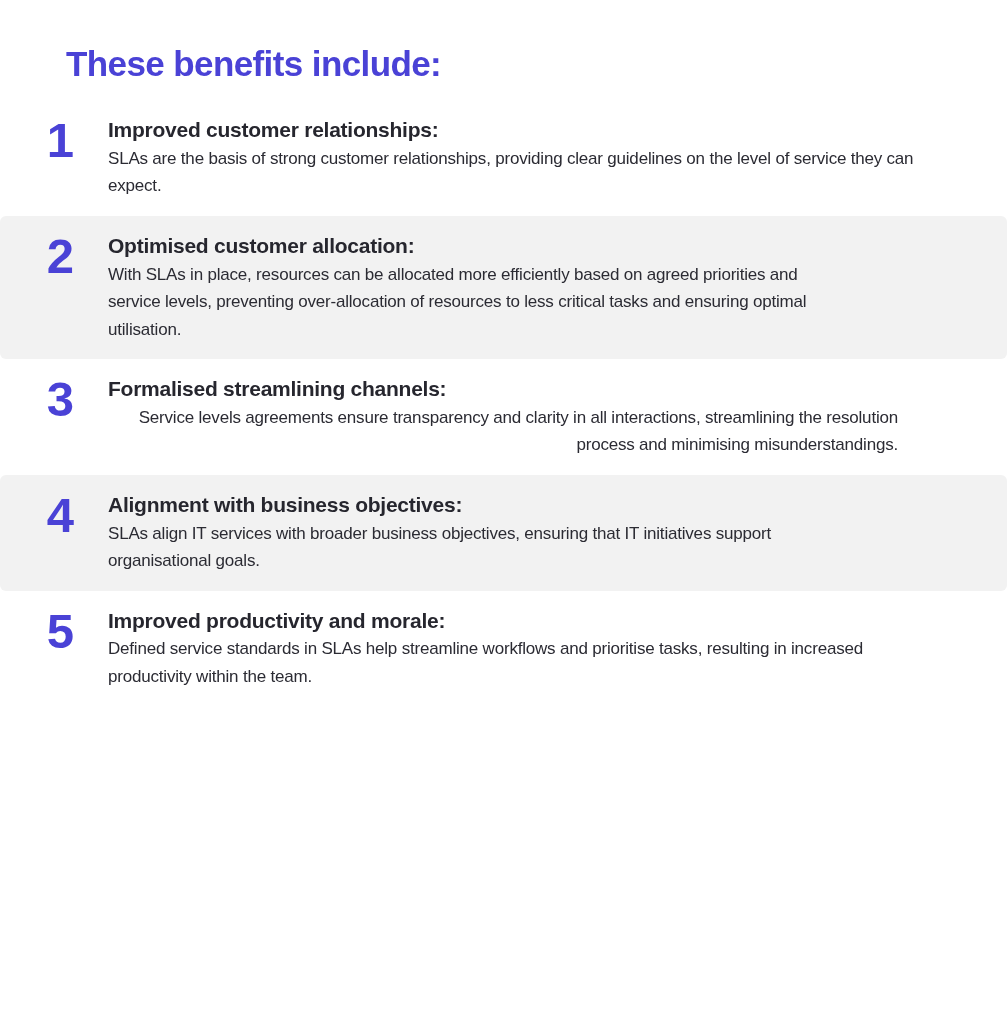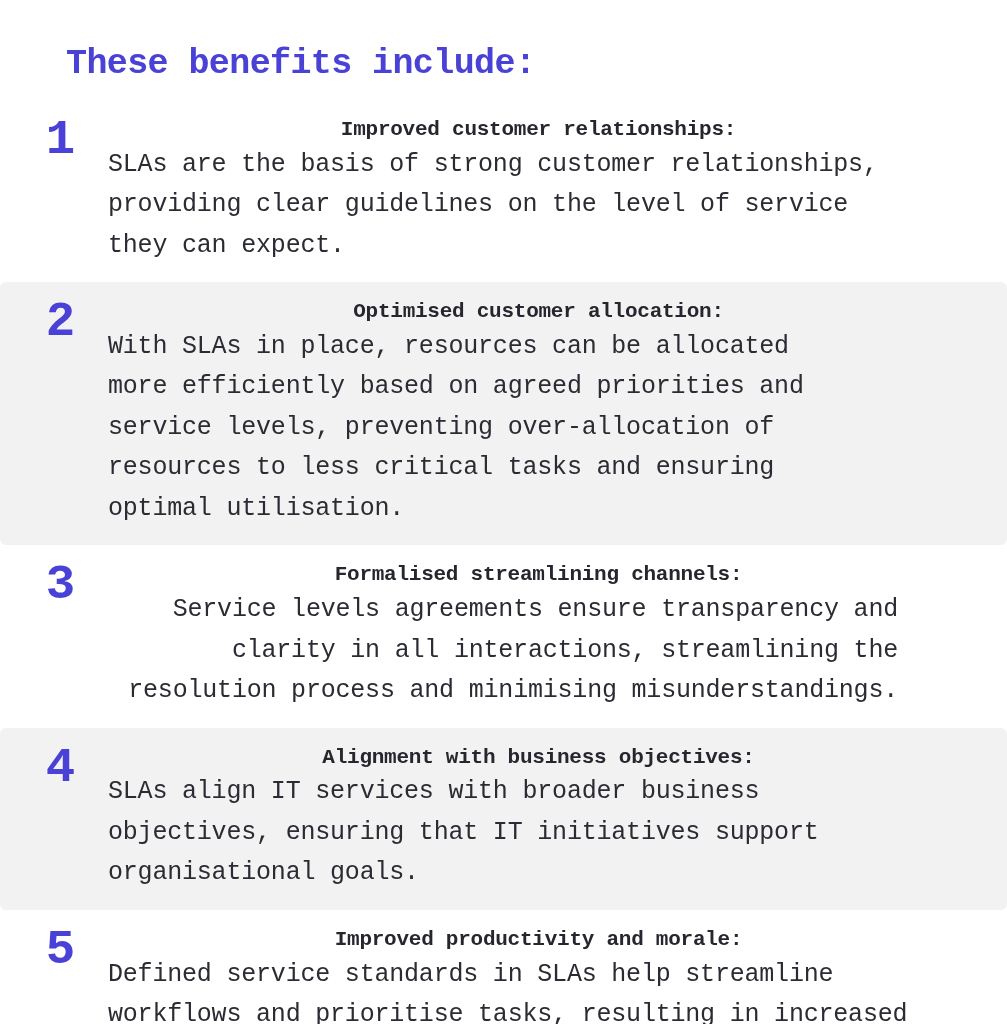--- a/index.html
+++ b/index.html
@@ -15,21 +15,20 @@
     font-family: "Liberation Sans", sans-serif;
     -webkit-font-smoothing: antialiased;
     overflow: hidden;
   }
 
   .page {
     position: relative;
     width: 1007px;
     height: 1024px;
     box-sizing: border-box;
-    font-family: Liberation Mono, monospace;
   }
 
   
   .page-heading {
     position: absolute;
     left: 66px;
     top: 20px;
     font-size: 35px;
     font-weight: 700;
     letter-spacing: -0.6px;
@@ -79,25 +78,24 @@
     padding-top: 2px;
   }
 
   .benefit-title {
     font-size: 21px;
     font-weight: 700;
     letter-spacing: -0.25px;
     color: #26262e;
     line-height: 1.32;
     margin: 0 0 1px 0;
-    text-align: center;
   }
 
   .benefit-text {
-    font-size: 25px;
+    font-size: 17px;
     font-weight: 400;
     letter-spacing: -0.2px;
     color: #2b2b33;
     line-height: 1.62;
     margin: 0;
     max-width: 810px;
   }
 
   .row-1 .benefit-text { max-width: 812px; }
   .row-2 .benefit-text { max-width: 745px; }

